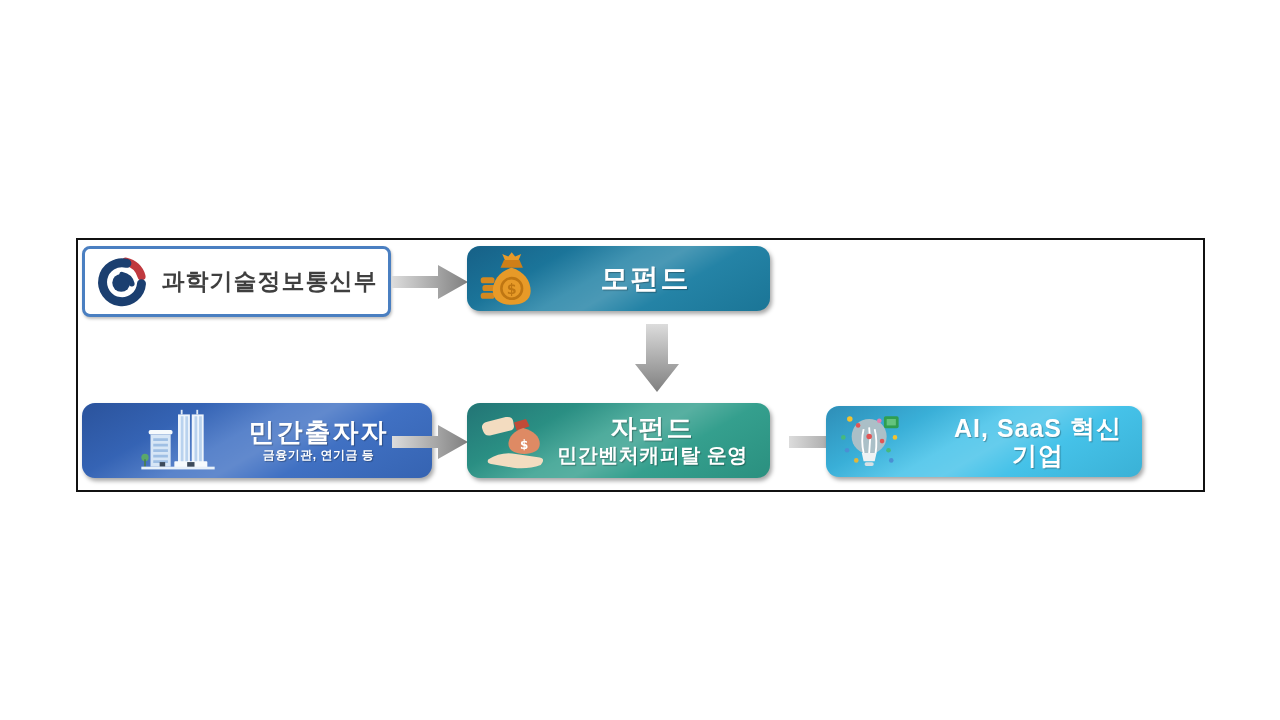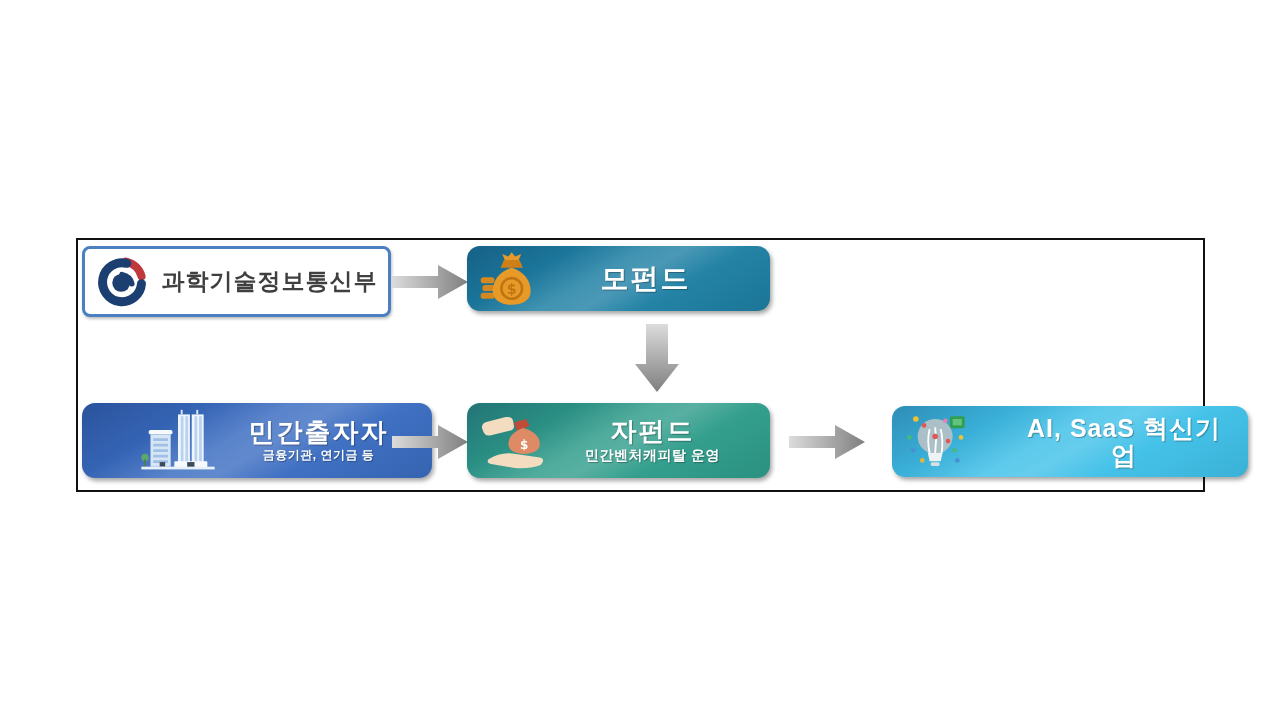--- a/index.html
+++ b/index.html
@@ -12,21 +12,21 @@
   .node .gloss{position:absolute;inset:0;pointer-events:none;border-radius:inherit;
         background:linear-gradient(150deg,rgba(8,25,70,0.30) 0%,rgba(8,25,70,0.10) 26%,
         rgba(255,255,255,0.16) 44%,rgba(255,255,255,0.20) 54%,rgba(255,255,255,0.03) 68%,
         rgba(0,0,0,0.08) 100%);}
   .node-ministry{left:4px;top:6px;width:303px;height:65px;background:#fff;
         border:3px solid #4a7fc1;border-radius:8px;box-shadow:1px 2px 3px rgba(0,0,0,0.25);
         display:flex;align-items:center;justify-content:center;gap:14px;}
   .node-mother{left:389px;top:6px;width:303px;height:65px;}
   .node-investors{left:4px;top:163px;width:303px;height:75px;}
   .node-child{left:389px;top:163px;width:303px;height:75px;}
-  .node-companies{left:814px;top:166px;width:356px;height:71px;gap:44px;}
+  .node-companies{left:748px;top:166px;width:316px;height:71px;gap:44px;}
   .icon{flex:0 0 auto;display:flex;align-items:center;justify-content:center;position:relative;z-index:2;}
   .node-label{position:relative;z-index:2;flex:1;text-align:center;color:#fff;
         font-weight:bold;text-shadow:1px 1px 1px rgba(0,0,0,0.3);line-height:1.05;}
   .ministry-label{color:#3f3f3f;font-size:23px;font-weight:600;letter-spacing:1px;
         text-shadow:none;flex:0 0 auto;}
   .title-lg{font-size:28px;letter-spacing:2px;}
   .title-md{font-size:26px;letter-spacing:2px;}
   .subtitle{font-size:12px;letter-spacing:0.5px;margin-top:3px;font-weight:bold;}
   .companies-label{font-size:25px;letter-spacing:1px;}
   .arrow{position:absolute;}
@@ -148,21 +148,21 @@
         <svg width="70" height="60" viewBox="0 0 76 64">
           <path d="M4 20 q-3 -7 5 -9 l20 -5 q7 -1 8 4 l1 6 q0 4 -5 5 l-21 5 q-6 1 -8 -6 z" fill="#f3dcc0"></path>
           <path d="M38 12 l13 -4 4 8 -14 5 z" fill="#c04b38"></path>
           <path d="M48 18 c-10 3 -16 10 -16 17 c0 8 8 11 17 11 c9 0 17 -3 17 -11 c0 -7 -6 -14 -18 -17 z" fill="#de8a64"></path>
           <text x="49" y="41" text-anchor="middle" font-size="13" font-weight="bold" fill="#fff" font-family="DejaVu Sans, sans-serif">$</text>
           <path d="M10 52 q14 -9 30 -6 l26 4 q5 1 3 5 l-2 3 q-14 5 -30 3 l-24 -4 q-5 -1 -3 -5 z" fill="#f3dcc0"></path>
         </svg>
       </span>
       <span class="node-label" style="padding-right:14px;">
         <div class="title-md">자펀드</div>
-        <div class="subtitle" style="font-size:14px;">민간벤처캐피탈 운영</div>
+        <div class="subtitle" style="font-size:20px;">민간벤처캐피탈 운영</div>
       </span>
     </div>
 
     <div class="arrow" style="left:711px;top:184px;">
       <svg width="76" height="36" viewBox="0 0 76 36">
         <defs>
             <linearGradient id="gh3" x1="0" y1="0" x2="1" y2="0">
           <stop offset="0" stop-color="#dcdcdc"></stop>
               <stop offset="1" stop-color="#7f7f7f"></stop>
         </linearGradient>

